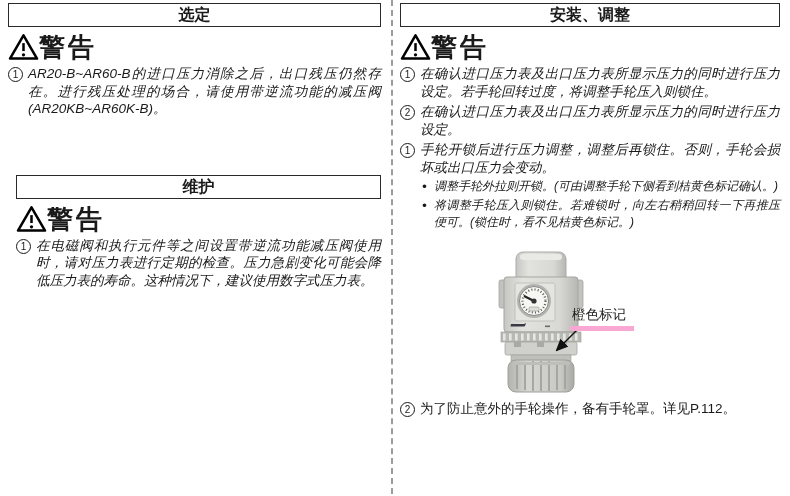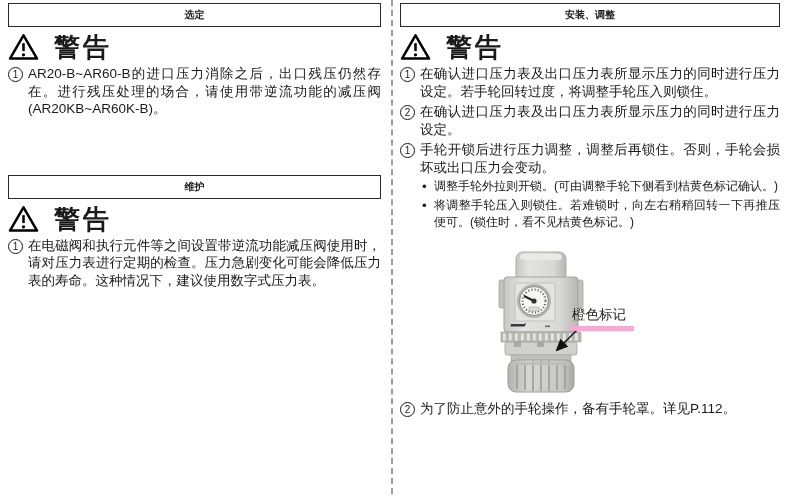--- a/index.html
+++ b/index.html
@@ -12,43 +12,43 @@
   .page { display:flex; width:790px; height:496px; background:#fff; }
 
   .col { padding-top:3px; }
   .col.left  { width:391px; padding-left:8px;  padding-right:10px; }
   .col.right { flex:1;      padding-left:7px;  padding-right:10px; position:relative; }
 
   .divider { width:0; border-left:2px dashed #9c9c9c; height:494px; }
 
   .title-box {
     border:1px solid #2a2a2a; background:#fff;
-    text-align:center; font-weight:bold; font-size:10px;
+    text-align:center; font-weight:bold; font-size:16px;
     line-height:20px; padding:1px 0; box-shadow:0 0 0 1px #fff inset;
   }
 
-  .alert-head { display:flex; align-items:flex-end; gap:15px; margin-top:6px; margin-bottom:4px; }
+  .alert-head { display:flex; align-items:flex-end; gap:0; margin-top:6px; margin-bottom:4px; }
   .alert-head svg.tri { width:31px; height:28px; display:block; flex:0 0 31px; }
   .alert-label { font-size:26px; font-weight:bold; letter-spacing:3px; line-height:28px; }
 
   .item { display:flex; margin-top:3px; }
   .item .num {
     flex:0 0 15px; width:15px; height:15px; margin:2px 5px 0 0;
     border:1px solid #1a1a1a; border-radius:50%;
     font-size:10px; line-height:13px; text-align:center;
   }
-  .item .txt { flex:1; font-size:13.5px; line-height:17.5px; text-align:justify; }
+  .item .txt { flex:1; font-size:13.5px; line-height:17.5px; text-align:justify;font-style:italic; }
 
   .bullets { margin-left:22px; margin-top:2px; }
   .bullet { display:flex; margin-top:1px; }
   .bullet .dot { flex:0 0 12px; font-size:13.5px; line-height:17.5px; }
   .bullet .txt { flex:1; font-size:12px; line-height:17.5px; text-align:justify; }
 
   .gap-top { margin-top:32px; }
-  .sec-gap { margin-top:57px; }
+  .sec-gap { margin-top:57px;margin-left:8px; }
 
   .figure-area { position:relative; height:150px; margin-top:12px; }
   .device-svg  { position:absolute; left:98px; top:0; }
   .fig-label {
     position:absolute; left:170px; top:62px;
     font-size:13.5px; line-height:17px;
     border-bottom:5px solid #f9a8d4; padding:0 8px 3px 2px;
   }
 
   .note { display:flex; margin-top:6px; }

